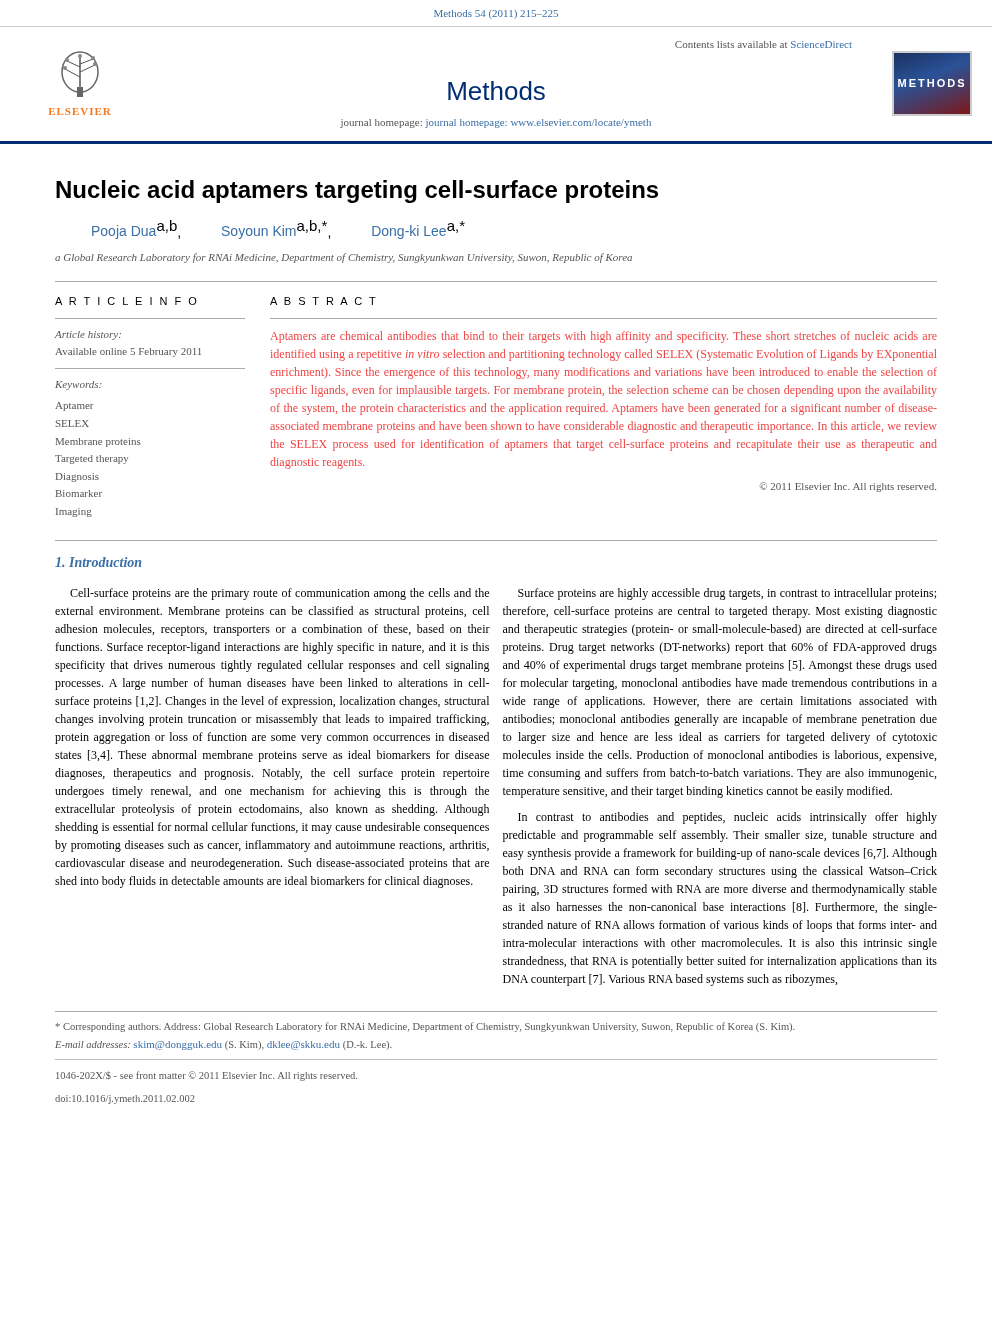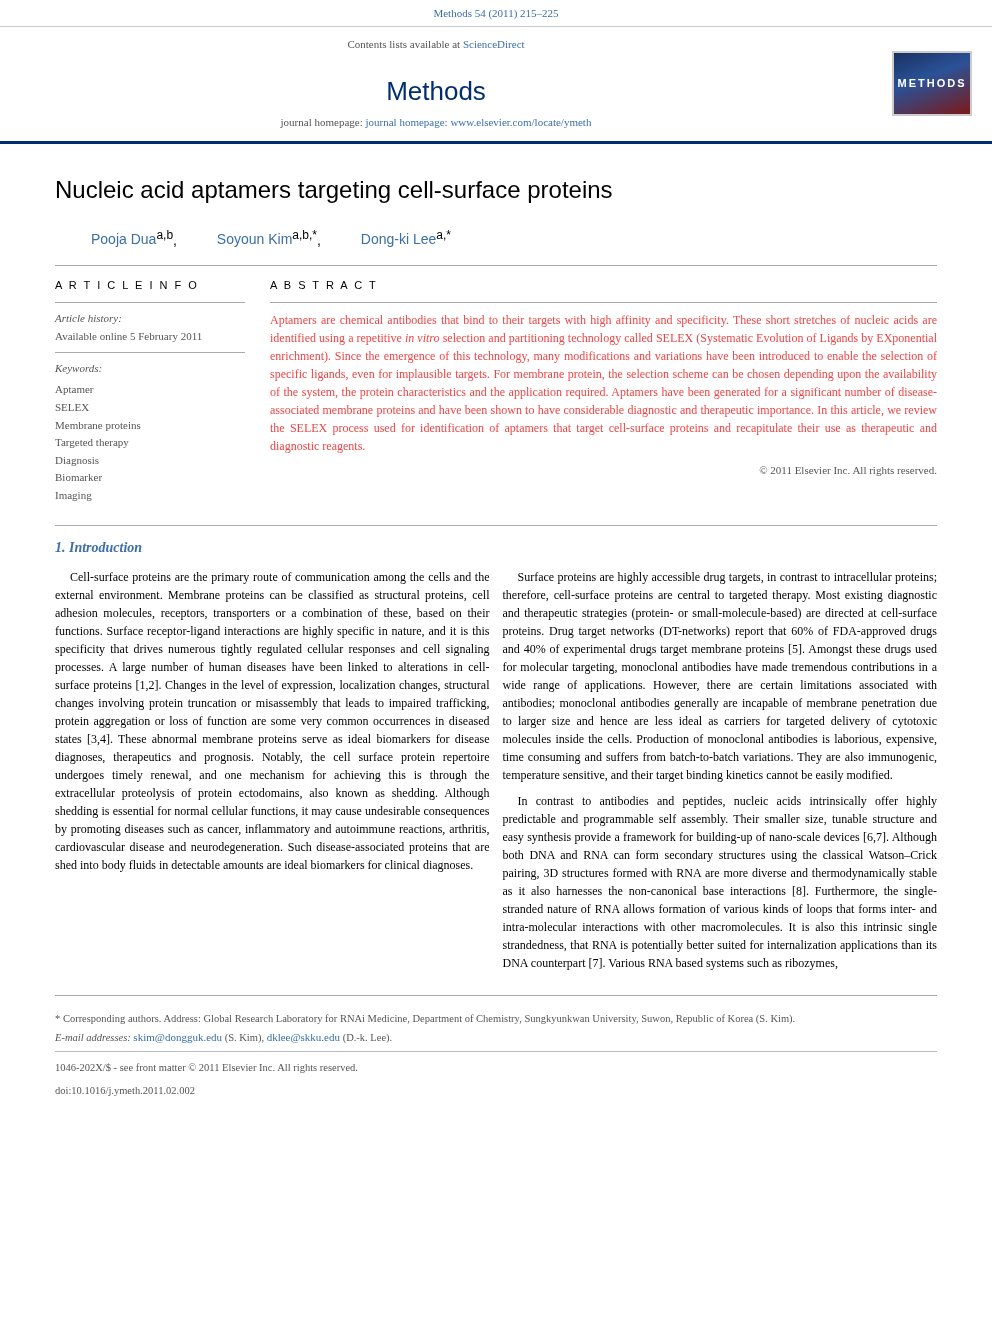--- a/index.html
+++ b/index.html
@@ -53,20 +53,21 @@
       margin-top: 2px;
     }
     .journal-header-center {
       flex: 1;
       text-align: center;
     }
     .contents-line {
       font-size: 11px;
       color: #555;
       margin-bottom: 20px;
+      text-align: right;
     }
     .sciencedirect-link {
       color: #3a6fa8;
       font-size: 11px;
     }
     .journal-title-header {
       font-size: 26px;
       font-weight: normal;
       color: #002d72;
       font-family: Arial, sans-serif;
@@ -108,39 +109,39 @@
       color: #fff;
       z-index: 2;
     }
     
     .main-content {
       padding: 20px 55px 30px;
     }
     
     .article-title {
       font-size: 24px;
-      font-weight: normal;
+      font-weight: bold;
       color: #000;
-      margin-bottom: 22px;
+      margin-bottom: 10px;
       line-height: 1.3;
       font-family: Arial, sans-serif;
     }
     
     .authors {
       font-size: 14px;
       color: #000;
       margin-bottom: 8px;
       font-family: Arial, sans-serif;
     }
     .author-link {
       color: #3a6fa8;
       margin-left: 36px;
     }
     .superscript {
-      font-size: 12px;
+      font-size: 15px;
       vertical-align: super;
     }
     
     .affiliations {
       font-size: 11px;
       color: #555;
       margin-bottom: 15px;
       font-style: italic;
     }
     .affiliation-line {
@@ -234,21 +235,21 @@
       line-height: 1.5;
       text-align: justify;
     }
     .indent-paragraph {
       text-indent: 15px;
     }
     
     .footnotes-area {
       margin-top: 15px;
       border-top: 1px solid #aaa;
-      padding-top: 16px;
+      padding-top: 8px;
     }
     .footnote-line {
       font-size: 10.5px;
       color: #555;
       margin-bottom: 3px;
       line-height: 1.4;
     }
     .footnote-divider {
       border: none;
       border-top: 1px solid #bbb;
@@ -264,20 +265,42 @@
 <body>
 
 <div class="page">
 
   <div class="top-bar">
     <span>Methods 54 (2011) 215–225</span>
   </div>
 
   <div class="journal-header">
 
+    <div class="journal-header-left">
+      <div class="elsevier-logo">
+        <svg class="elsevier-tree" viewBox="0 0 70 55">
+
+          <rect x="32" y="40" width="6" height="10" fill="#666"></rect>
+          <ellipse cx="35" cy="25" rx="18" ry="20" fill="none" stroke="#666" stroke-width="1.5"></ellipse>
+
+          <line x1="35" y1="40" x2="35" y2="10" stroke="#555" stroke-width="1.5"></line>
+          <line x1="35" y1="30" x2="20" y2="22" stroke="#555" stroke-width="1"></line>
+          <line x1="35" y1="25" x2="50" y2="18" stroke="#555" stroke-width="1"></line>
+          <line x1="35" y1="20" x2="22" y2="14" stroke="#555" stroke-width="1"></line>
+          <line x1="35" y1="17" x2="48" y2="12" stroke="#555" stroke-width="1"></line>
+
+          <circle cx="20" cy="21" r="2" fill="#888"></circle>
+          <circle cx="50" cy="17" r="2" fill="#888"></circle>
+          <circle cx="22" cy="13" r="2" fill="#888"></circle>
+          <circle cx="48" cy="11" r="2" fill="#888"></circle>
+          <circle cx="35" cy="9" r="2" fill="#888"></circle>
+        </svg>
+        <span class="elsevier-text">ELSEVIER</span>
+      </div>
+    </div>
 
     <div class="journal-header-center">
       <div class="contents-line">
         <span>Contents lists available at</span>
         <span class="sciencedirect-link">ScienceDirect</span>
       </div>
       <div class="journal-title-header">Methods</div>
       <div class="journal-homepage">
         <span>journal homepage: </span>
         <span class="homepage-link">journal homepage: www.elsevier.com/locate/ymeth</span>
@@ -298,20 +321,21 @@
       <h1 class="article-title">Nucleic acid aptamers targeting cell-surface proteins</h1>
     </div>
 
     <div class="authors">
       <span class="author-link">Pooja Dua</span><span class="superscript">a,b</span><span>, </span>
       <span class="author-link">Soyoun Kim</span><span class="superscript">a,b,*</span><span>, </span>
       <span class="author-link">Dong-ki Lee</span><span class="superscript">a,*</span>
     </div>
 
     <div class="affiliations">
+      <div class="affiliation-line">a Global Research Laboratory for RNAi Medicine, Department of Chemistry, Sungkyunkwan University, Suwon, Republic of Korea</div>
     </div>
 
     <hr class="divider">
 
     <div class="two-col">
 
       <div class="col-left">
         <div class="section-label">A R T I C L E   I N F O</div>
         <hr class="divider" style="margin:4px 0 8px;">
         <div class="info-label">Article history:</div>

